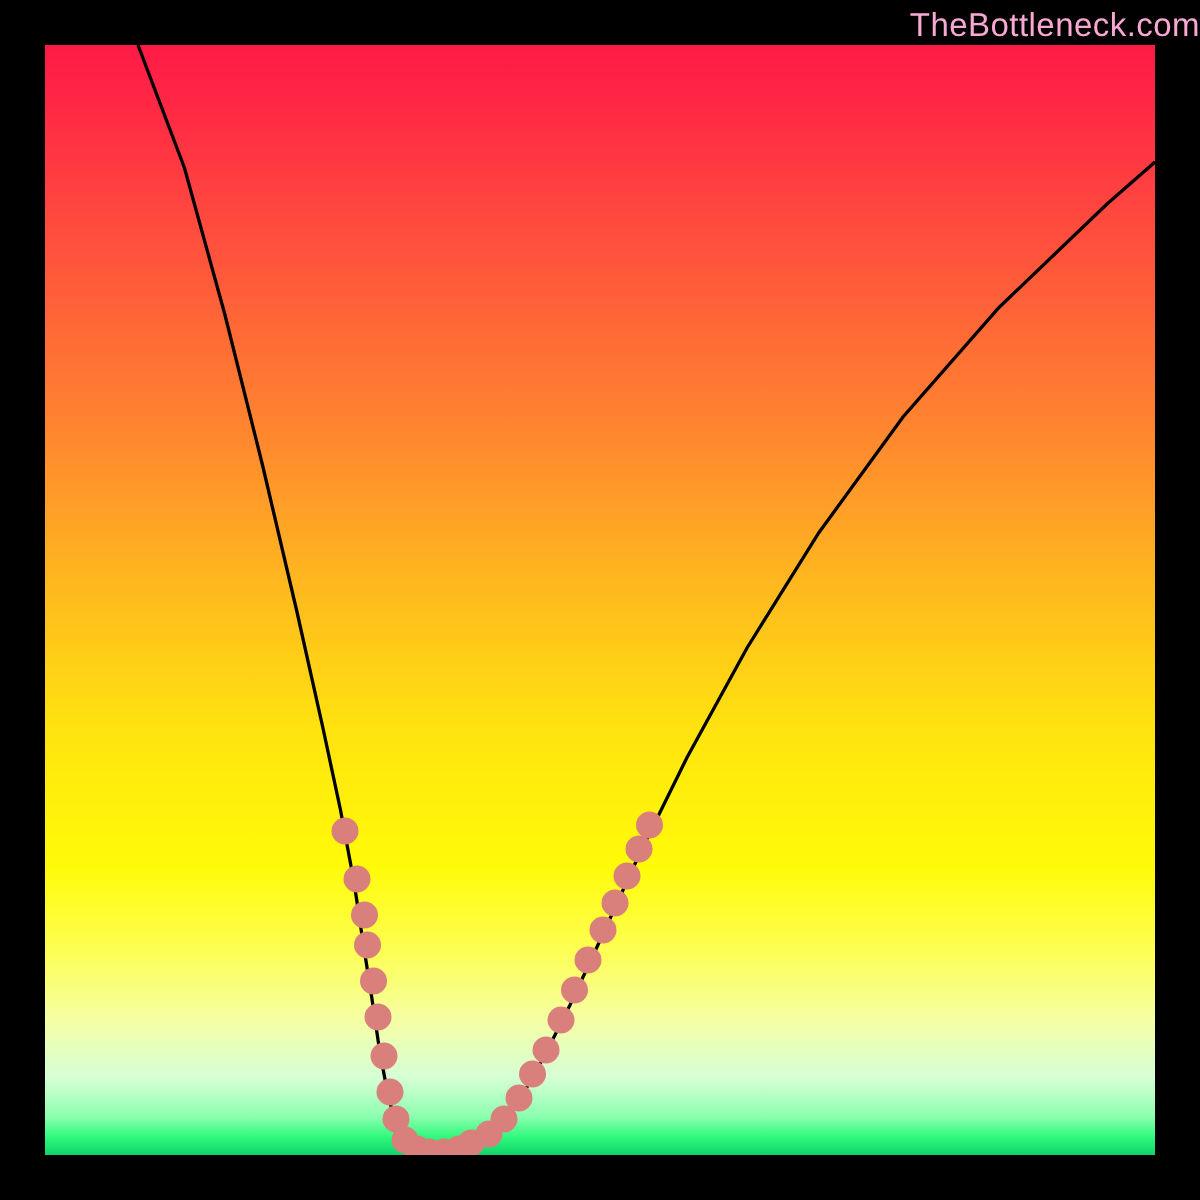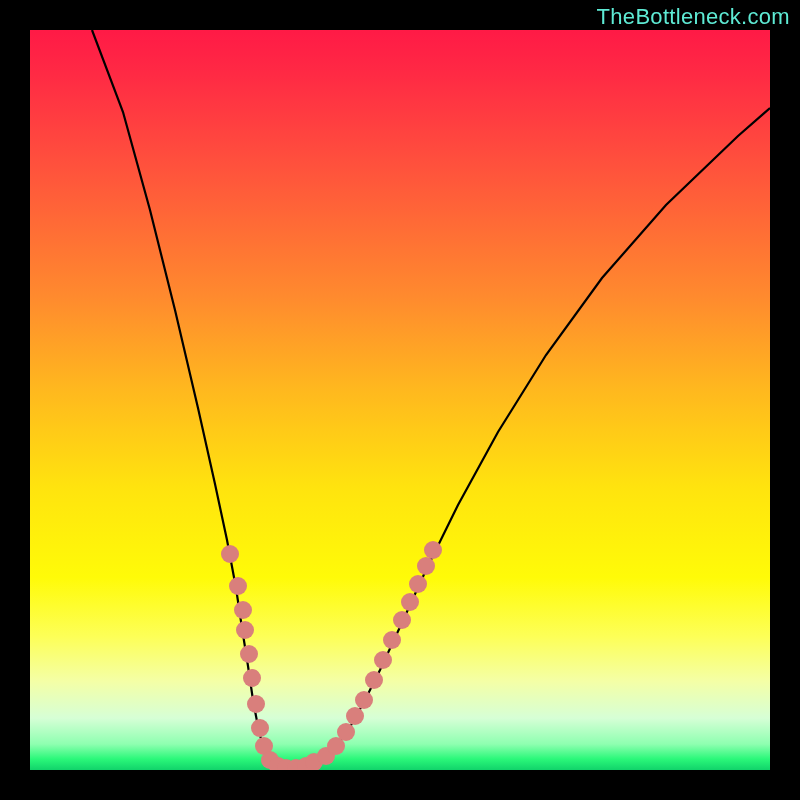--- a/index.html
+++ b/index.html
@@ -43,23 +43,23 @@
       #f4ffa6 88%,
       #d6ffd6 93%,
       #8effb0 96.5%,
       #2bf87a 98.5%,
       #11d36a 100%
     );
   }
   .watermark {
     position: absolute;
     top: 4px;
-    right: 10px;
+    right: 0;
     font-size: 22px;
-    color: #5eead4;
+    color: #f9a8d4;
     font-weight: 500;
     letter-spacing: 0.3px;
     z-index: 5;
   }
   svg.curve {
     position: absolute;
     inset: 0;
     width: 100%;
     height: 100%;
   }

